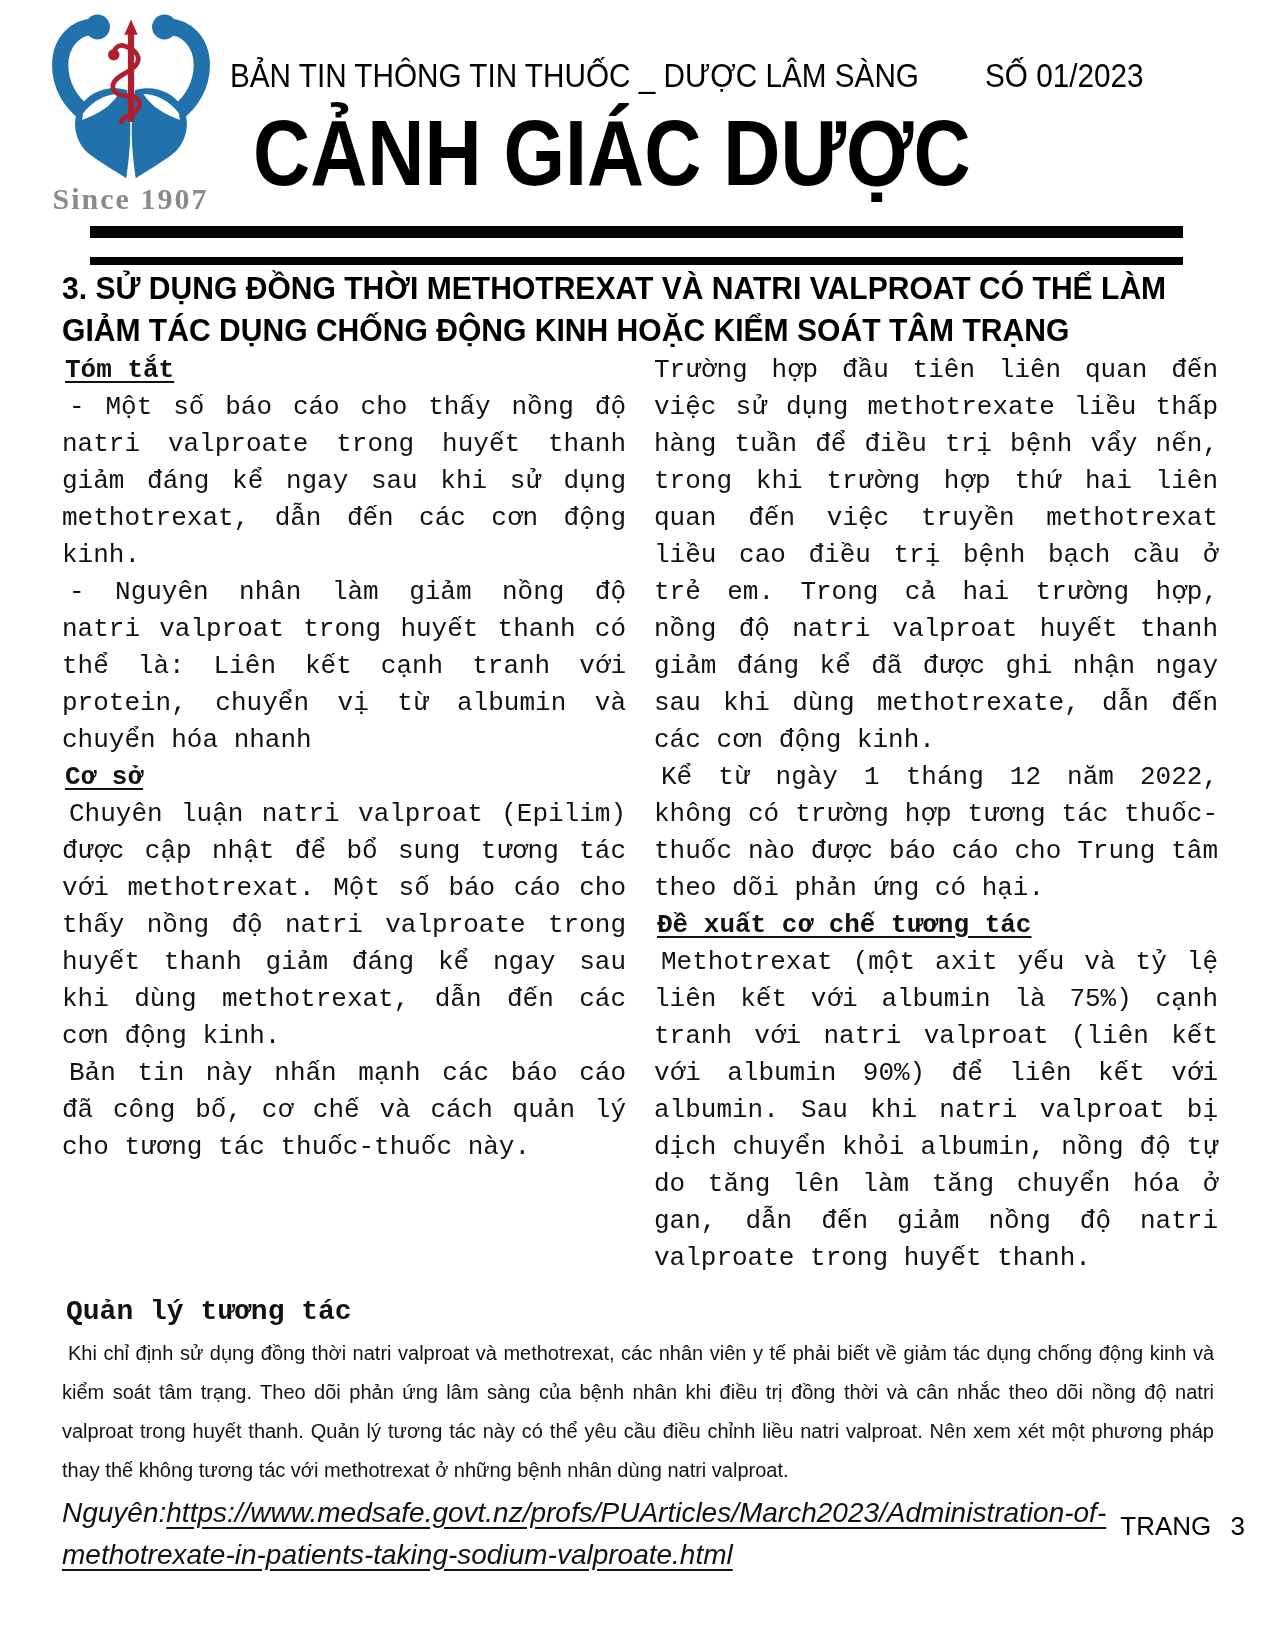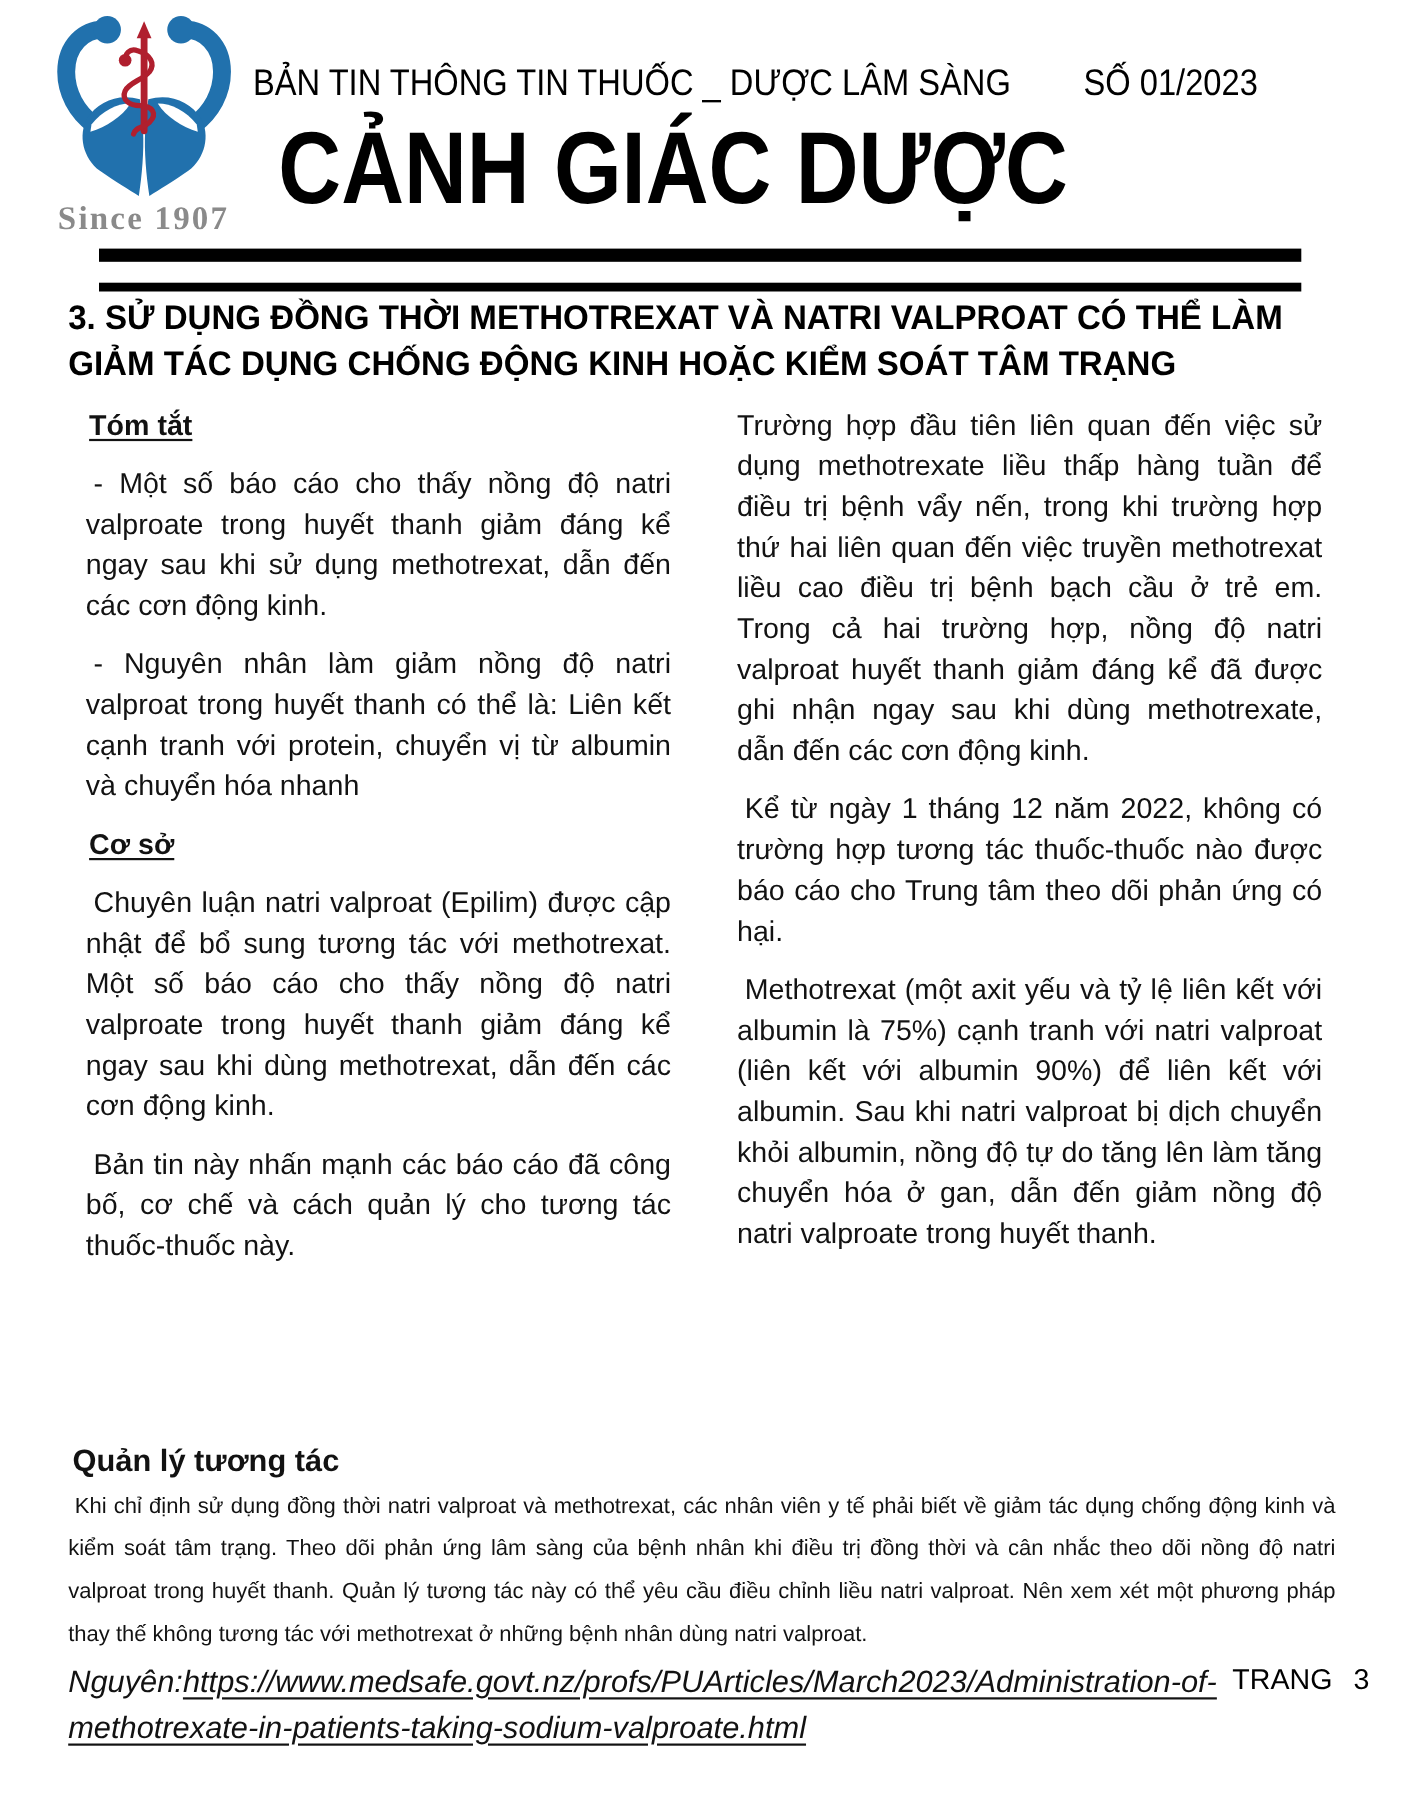--- a/index.html
+++ b/index.html
@@ -47,29 +47,29 @@
     position:absolute;left:62px;top:268px;width:1162px;
     font-size:31px;font-weight:bold;line-height:42px;color:#000;
     transform:scaleX(0.97);transform-origin:left top;
   }
   
   .columns{
     position:absolute;left:62px;top:352px;width:1156px;
     display:flex;gap:28px;
   }
   .col{width:564px;font-size:26px;line-height:37px;text-align:justify;}
-  .col p{margin:16px;}
+  .col p{margin:0;font-family:Liberation Mono, monospace;}
   .subhead{
     font-weight:bold;text-decoration:underline;text-underline-offset:4px;
     text-align:left;padding-left:3px;
   }
   .p-indent{text-indent:7px;}
   
   .bottom{position:absolute;left:62px;top:1294px;width:1152px;}
-  .mgmt-head{font-size:28px;font-weight:bold;line-height:36px;margin:16px 0 4px 4px;}
+  .mgmt-head{font-size:28px;font-weight:bold;line-height:36px;margin:0 0 4px 4px;font-family:Liberation Mono, monospace;}
   .mgmt-body{font-size:20px;line-height:39px;text-align:justify;text-indent:6px;margin:0;}
   .source-line{font-size:28px;line-height:42px;font-style:italic;margin-top:2px;
     overflow-wrap:break-word;word-break:break-word;}
   .source-link{text-decoration:underline;text-underline-offset:5px;color:inherit;cursor:pointer;}
   .page-number{
     position:absolute;right:30px;top:1511px;font-size:26px;word-spacing:12px;color:#000;
   }
 </style>
 </head>
 <body>
@@ -119,20 +119,21 @@
     <p class="subhead">Tóm tắt</p>
     <p class="p-indent">- Một số báo cáo cho thấy nồng độ natri valproate trong huyết thanh giảm đáng kể ngay sau khi sử dụng methotrexat, dẫn đến các cơn động kinh.</p>
     <p class="p-indent">- Nguyên nhân làm giảm nồng độ natri valproat trong huyết thanh có thể là: Liên kết cạnh tranh với protein, chuyển vị từ albumin và chuyển hóa nhanh</p>
     <p class="subhead">Cơ sở</p>
     <p class="p-indent">Chuyên luận natri valproat (Epilim) được cập nhật để bổ sung tương tác với methotrexat. Một số báo cáo cho thấy nồng độ natri valproate trong huyết thanh giảm đáng kể ngay sau khi dùng methotrexat, dẫn đến các cơn động kinh.</p>
     <p class="p-indent">Bản tin này nhấn mạnh các báo cáo đã công bố, cơ chế và cách quản lý cho tương tác thuốc-thuốc này.</p>
   </div>
   <div class="col">
     <p>Trường hợp đầu tiên liên quan đến việc sử dụng methotrexate liều thấp hàng tuần để điều trị bệnh vẩy nến, trong khi trường hợp thứ hai liên quan đến việc truyền methotrexat liều cao điều trị bệnh bạch cầu ở trẻ em. Trong cả hai trường hợp, nồng độ natri valproat huyết thanh giảm đáng kể đã được ghi nhận ngay sau khi dùng methotrexate, dẫn đến các cơn động kinh.</p>
     <p class="p-indent">Kể từ ngày 1 tháng 12 năm 2022, không có trường hợp tương tác thuốc-thuốc nào được báo cáo cho Trung tâm theo dõi phản ứng có hại.</p>
+    <p class="subhead">Đề xuất cơ chế tương tác</p>
     <p class="p-indent">Methotrexat (một axit yếu và tỷ lệ liên kết với albumin là 75%) cạnh tranh với natri valproat (liên kết với albumin 90%) để liên kết với albumin. Sau khi natri valproat bị dịch chuyển khỏi albumin, nồng độ tự do tăng lên làm tăng chuyển hóa ở gan, dẫn đến giảm nồng độ natri valproate trong huyết thanh.</p>
   </div>
 </div>
 
 <div class="bottom">
   <p class="mgmt-head">Quản lý tương tác</p>
   <p class="mgmt-body">Khi chỉ định sử dụng đồng thời natri valproat và methotrexat, các nhân viên y tế phải biết về giảm tác dụng chống động kinh và kiểm soát tâm trạng. Theo dõi phản ứng lâm sàng của bệnh nhân khi điều trị đồng thời và cân nhắc theo dõi nồng độ natri valproat trong huyết thanh. Quản lý tương tác này có thể yêu cầu điều chỉnh liều natri valproat. Nên xem xét một phương pháp thay thế không tương tác với methotrexat ở những bệnh nhân dùng natri valproat.</p>
   <div class="source-line">
     <span>Nguyên:</span><span class="source-link">https://www.medsafe.govt.nz/profs/PUArticles/March2023/Administration-of-methotrexate-in-patients-taking-sodium-valproate.html</span>
   </div>

